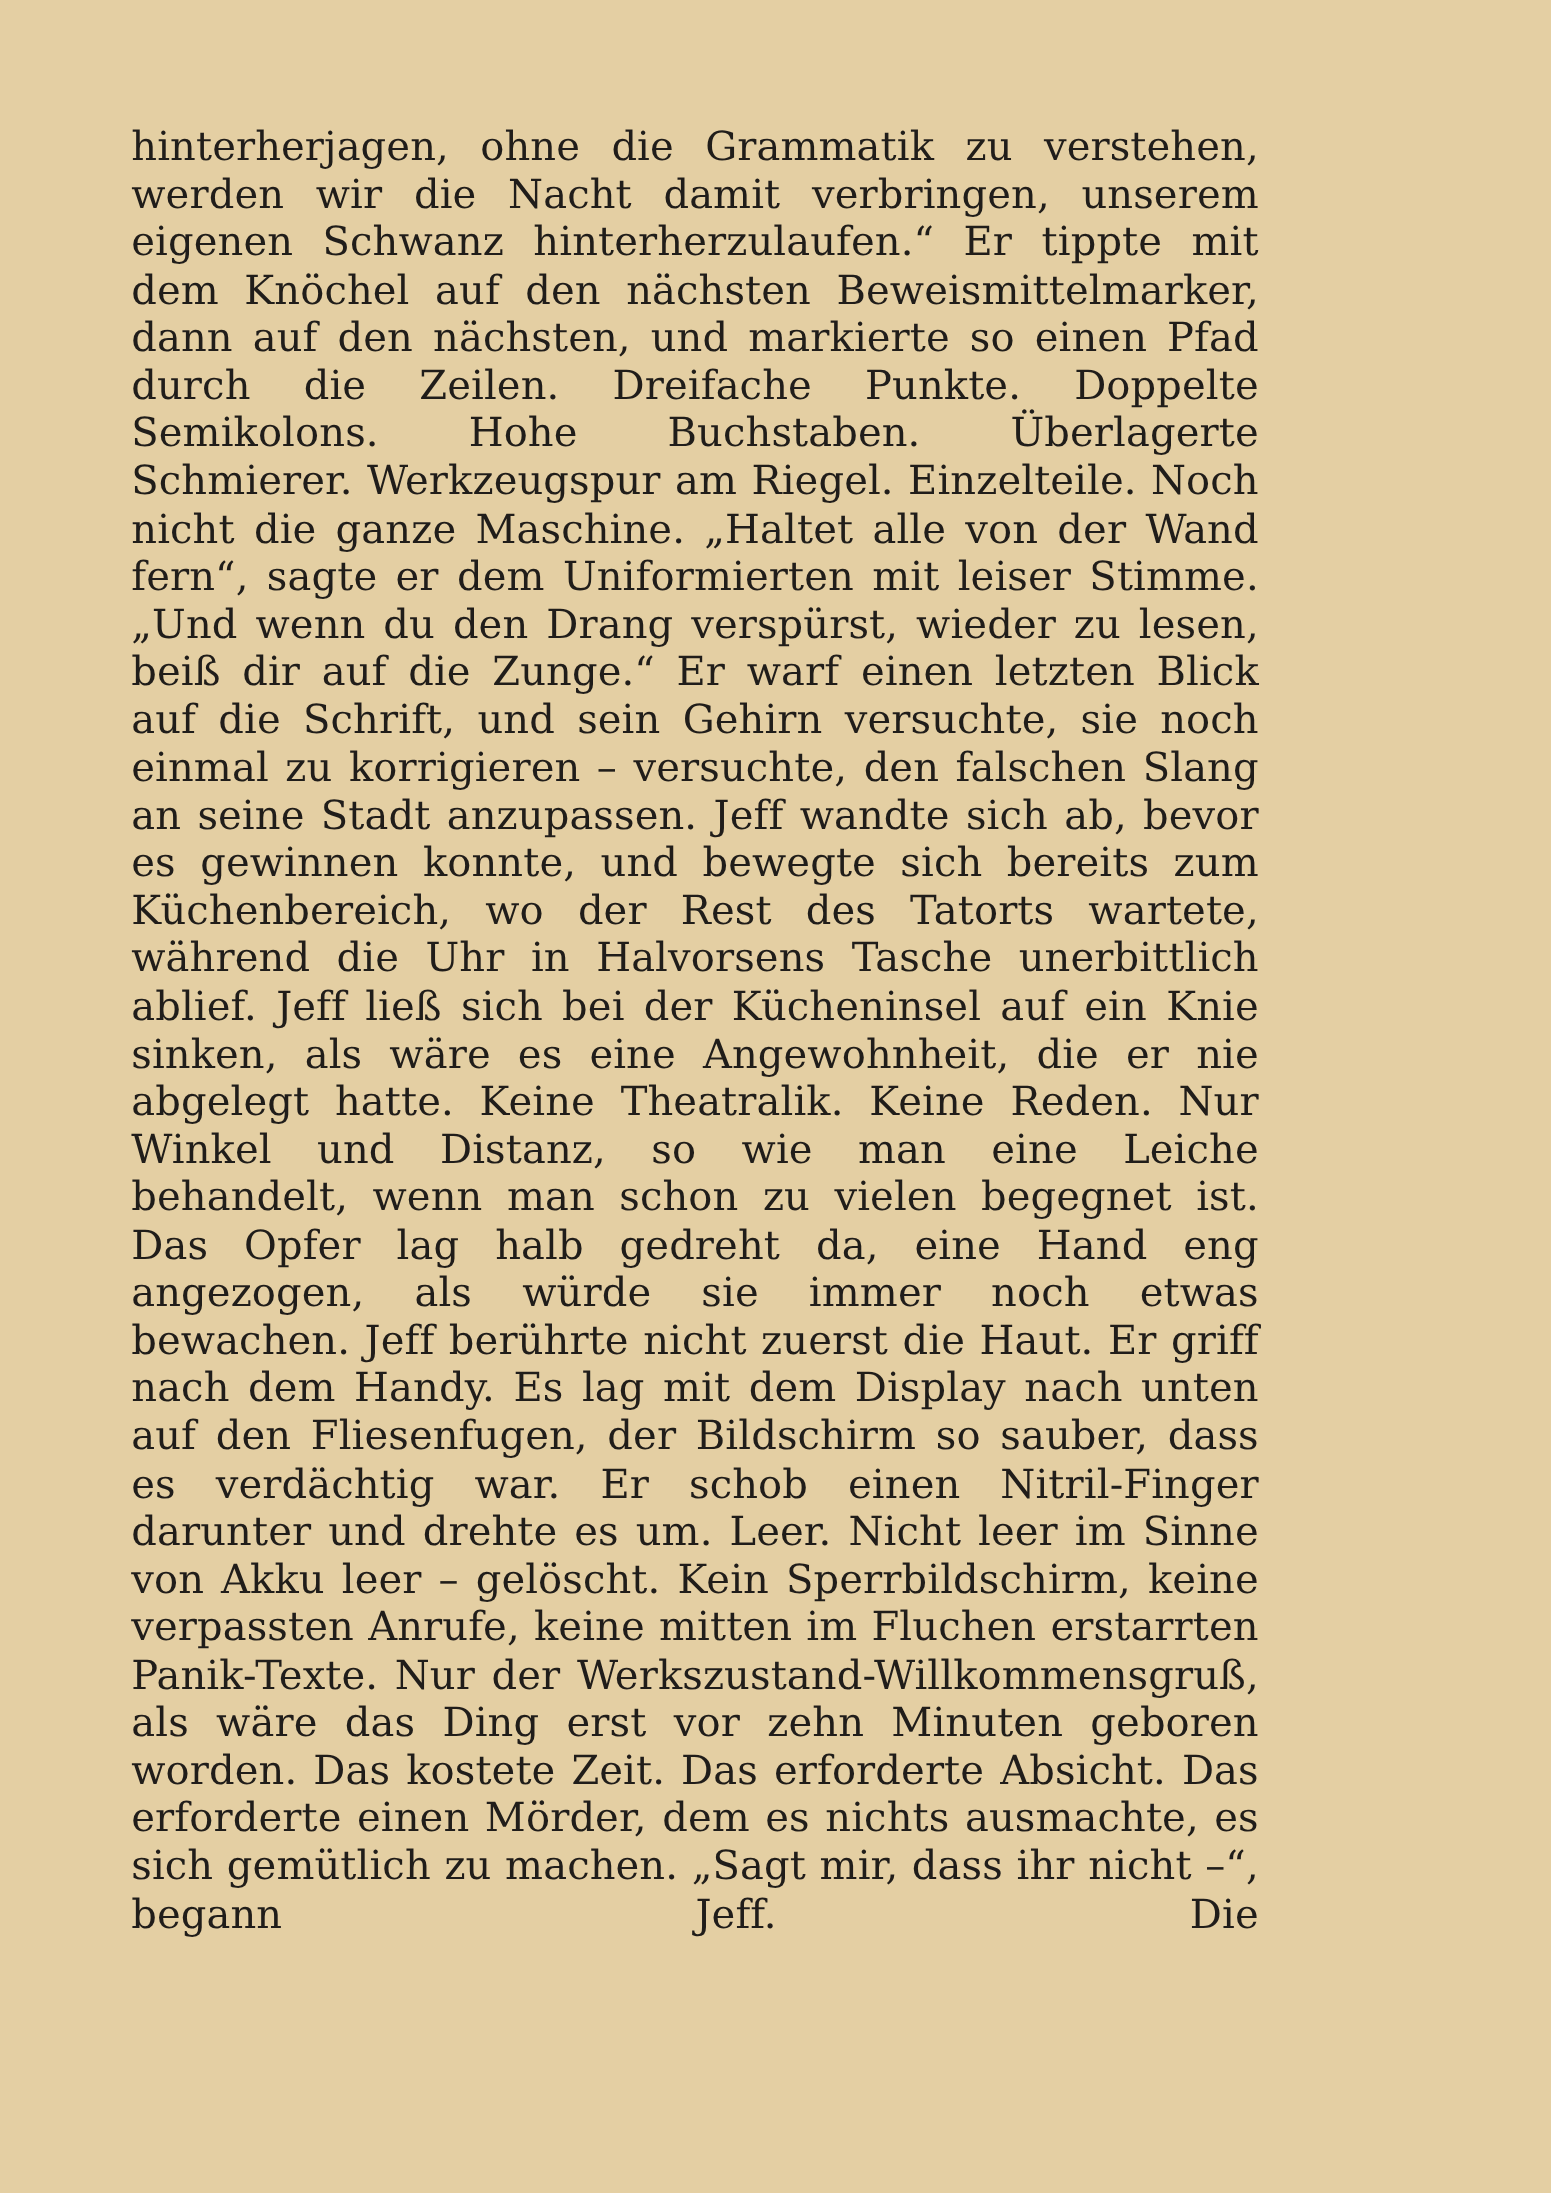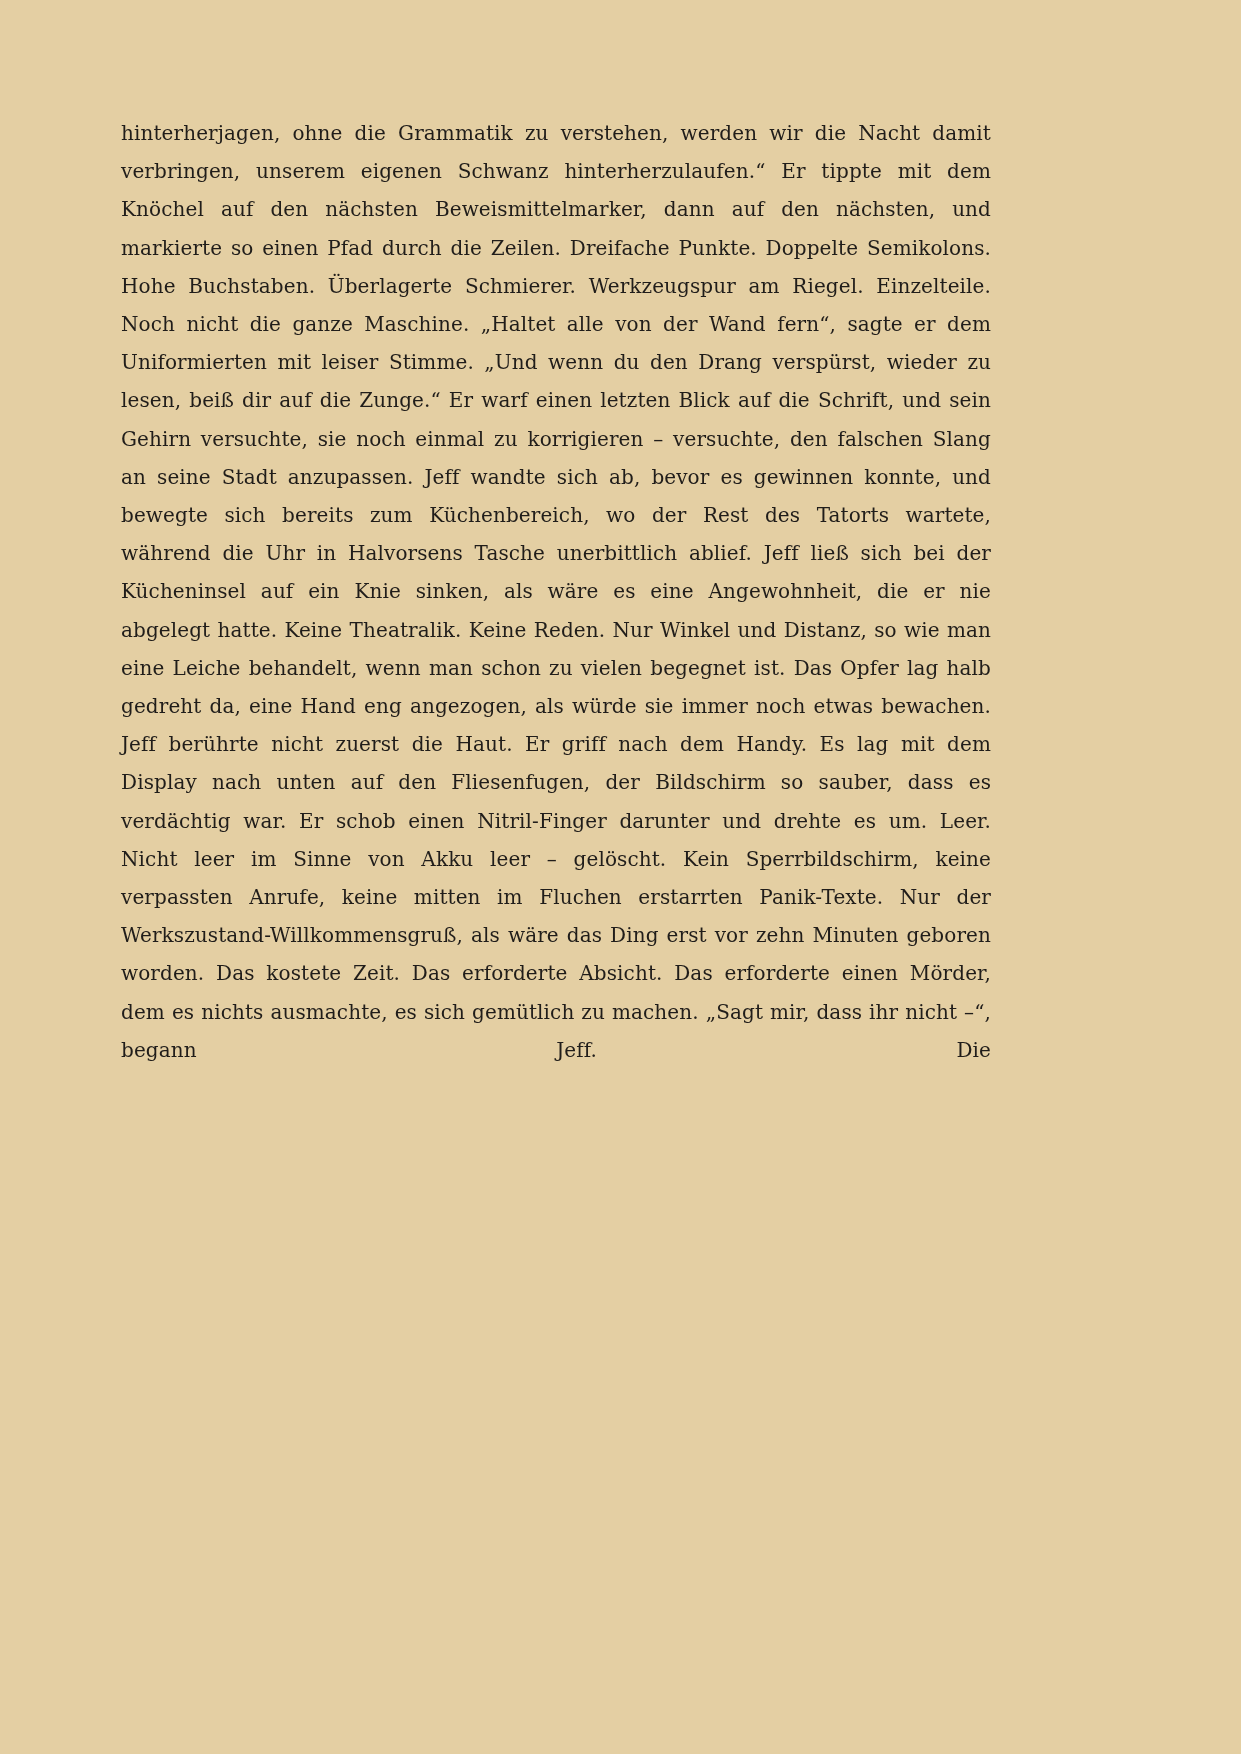--- a/index.html
+++ b/index.html
@@ -20,24 +20,24 @@
     background: #e4cfa3;
     box-sizing: border-box;
   }
   .text-column {
     position: absolute;
     left: 105px;
     top: 98px;
     width: 902px;
   }
   .body-paragraph {
-    margin: 16px;
+    margin: 0;
     color: #201d1a;
     font-family: "DejaVu Serif", serif;
-    font-size: 20px;
+    font-size: 32px;
     line-height: 38.2px;
     text-align: justify;
     text-justify: inter-word;
     letter-spacing: 0.1px;
     word-spacing: 0.5px;
     -webkit-font-smoothing: antialiased;
     hyphens: none;
   }
   
   .body-paragraph::after {

